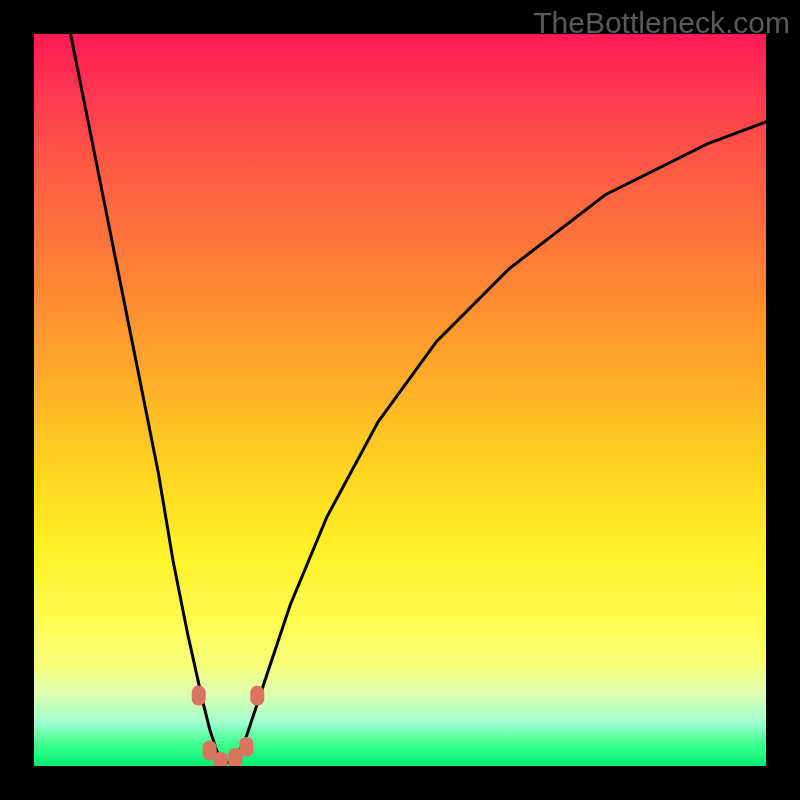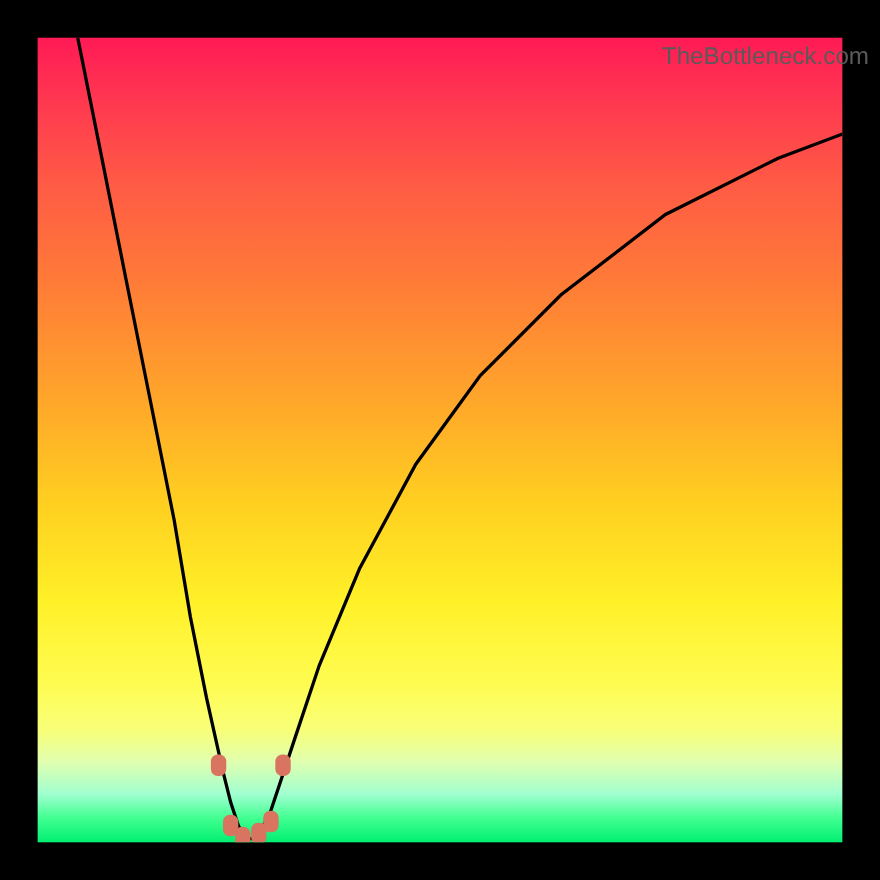--- a/index.html
+++ b/index.html
@@ -9,24 +9,23 @@
     height: 800px;
     background: #000;
     position: relative;
     font-family: Arial, sans-serif;
   }
   .watermark {
     position: absolute;
     top: 6px;
     right: 10px;
     color: #5a5a5a;
-    font-size: 22px;
+    font-size: 30px;
     font-weight: 500;
     z-index: 10;
-    margin-top: 32px;
   }
   .plot-area {
     position: absolute;
     left: 34px;
     top: 34px;
     width: 732px;
     height: 732px;
     overflow: hidden;
   }
   .gradient-bg {

